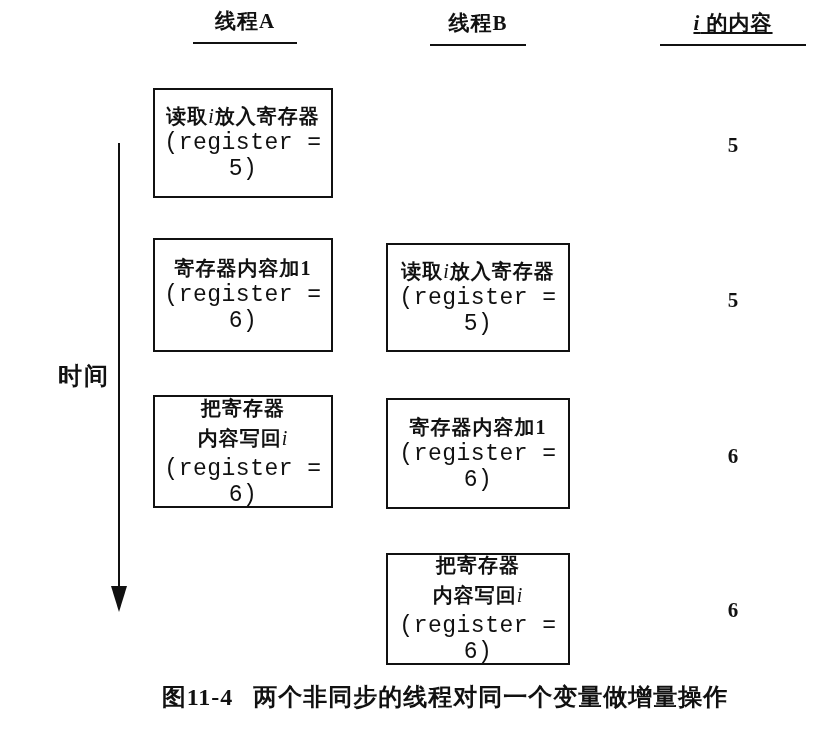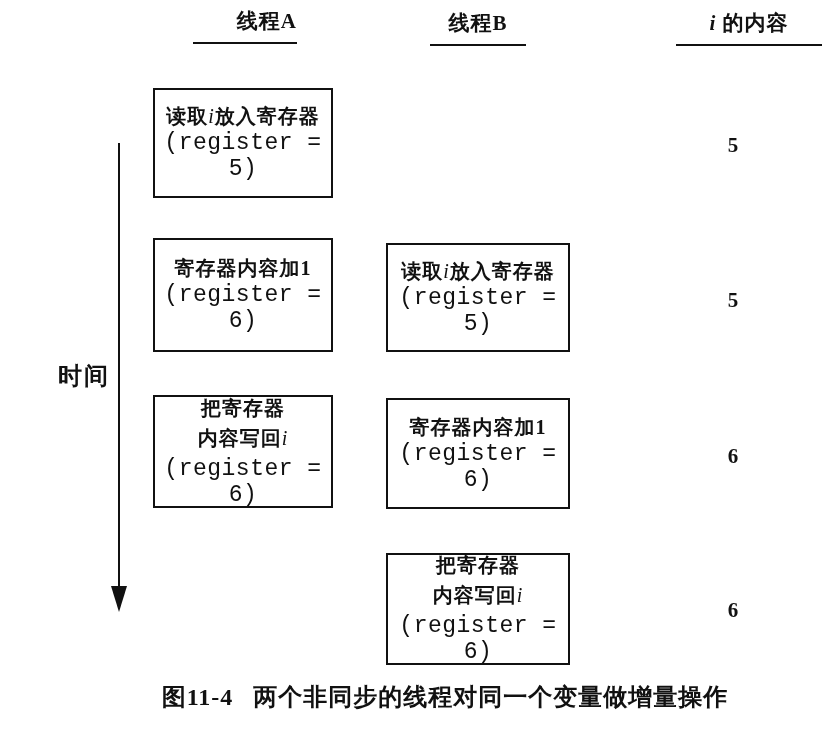--- a/index.html
+++ b/index.html
@@ -90,29 +90,29 @@
     font-size: 15px;
     color: #dedede;
     letter-spacing: 0.5px;
   }
 </style>
 </head>
 <body>
 
 <div class="stage">
 
-  <div class="abs col-header" style="left:193px; top:8px; width:104px;text-align:right;">
+  <div class="abs col-header" style="left:193px; top:8px; width:104px;">
     <span>线程A</span>
   </div>
 
   <div class="abs col-header" style="left:430px; top:10px; width:96px;">
     <span>线程B</span>
   </div>
 
-  <div class="abs col-header" style="left:676px; top:10px; width:146px;">
+  <div class="abs col-header" style="left:660px; top:10px; width:146px;text-decoration:underline;">
     <span class="ivar">i</span><span> 的内容</span>
   </div>
 
   <div class="abs time-line" style="left:118px; top:143px; height:447px;"></div>
   <div class="abs arrow-head" style="left:111px; top:586px;"></div>
   <div class="abs time-label" style="left:53px; top:360px; width:62px;">时间</div>
 
   <div class="abs box" style="left:153px; top:88px; width:180px; height:110px;">
     <div class="cjk"><span>读取</span><span class="ivar">i</span><span>放入寄存器</span></div>
     <div class="reg">(register = 5)</div>

